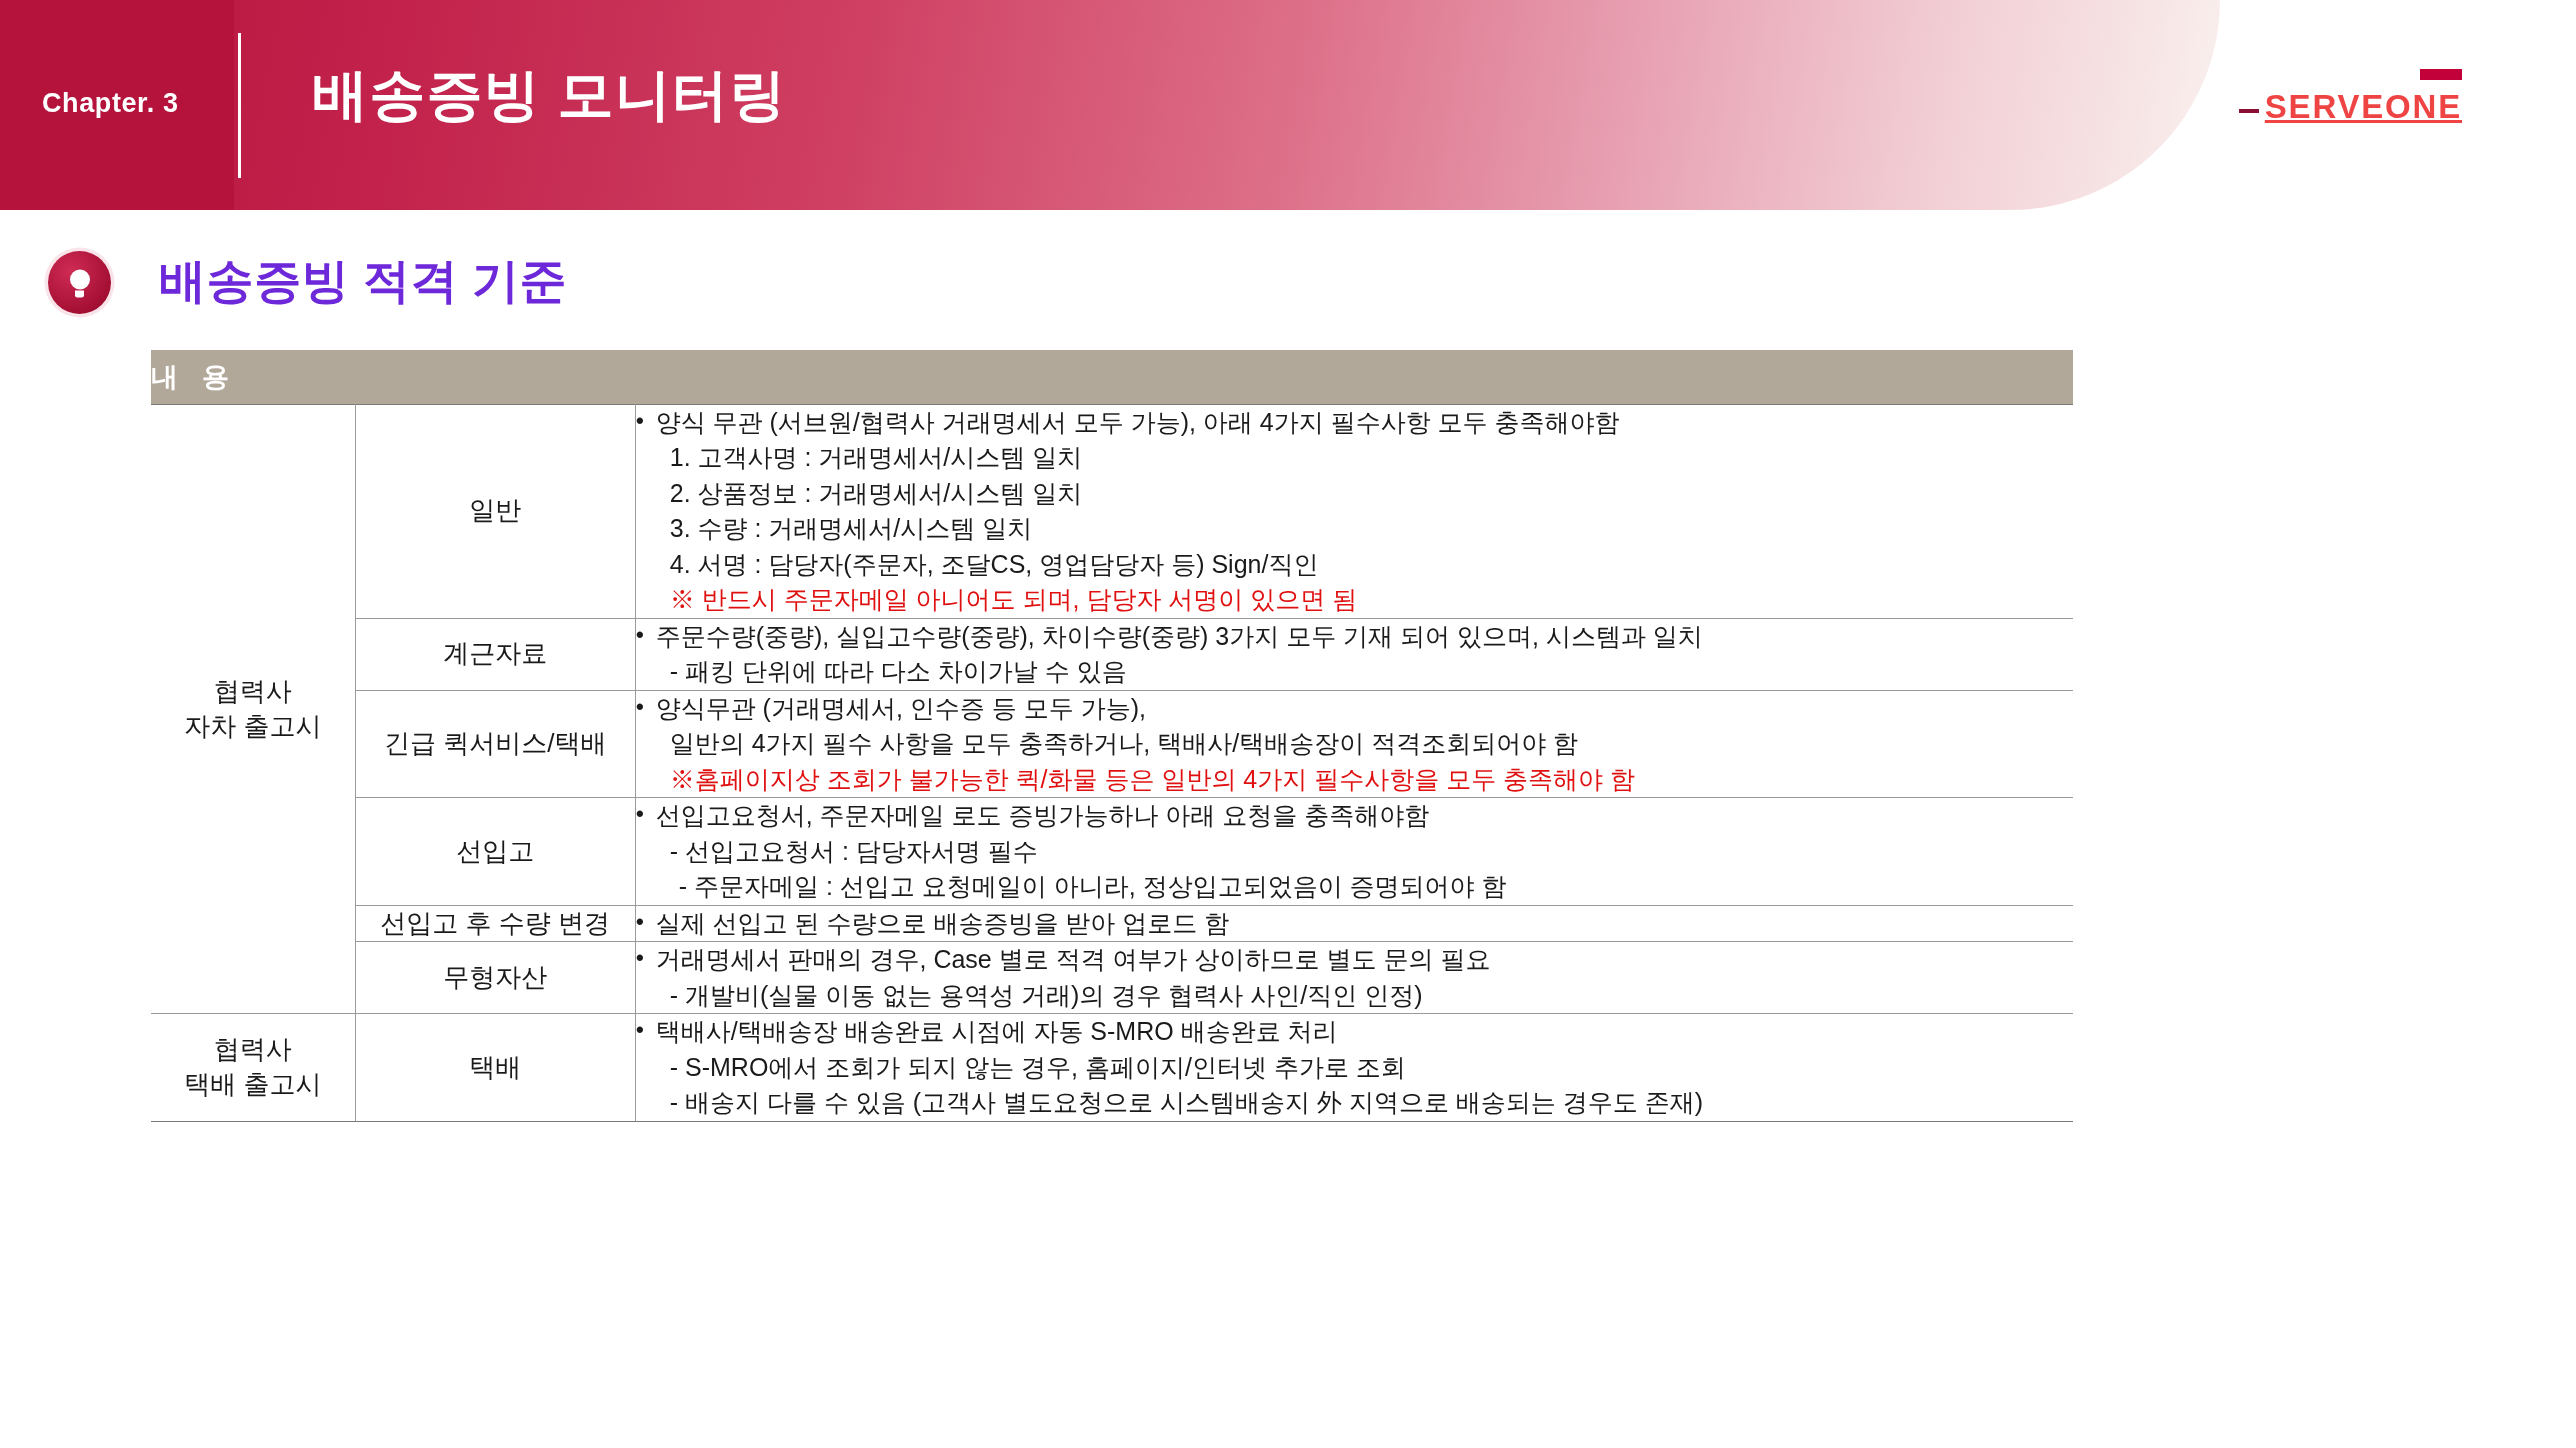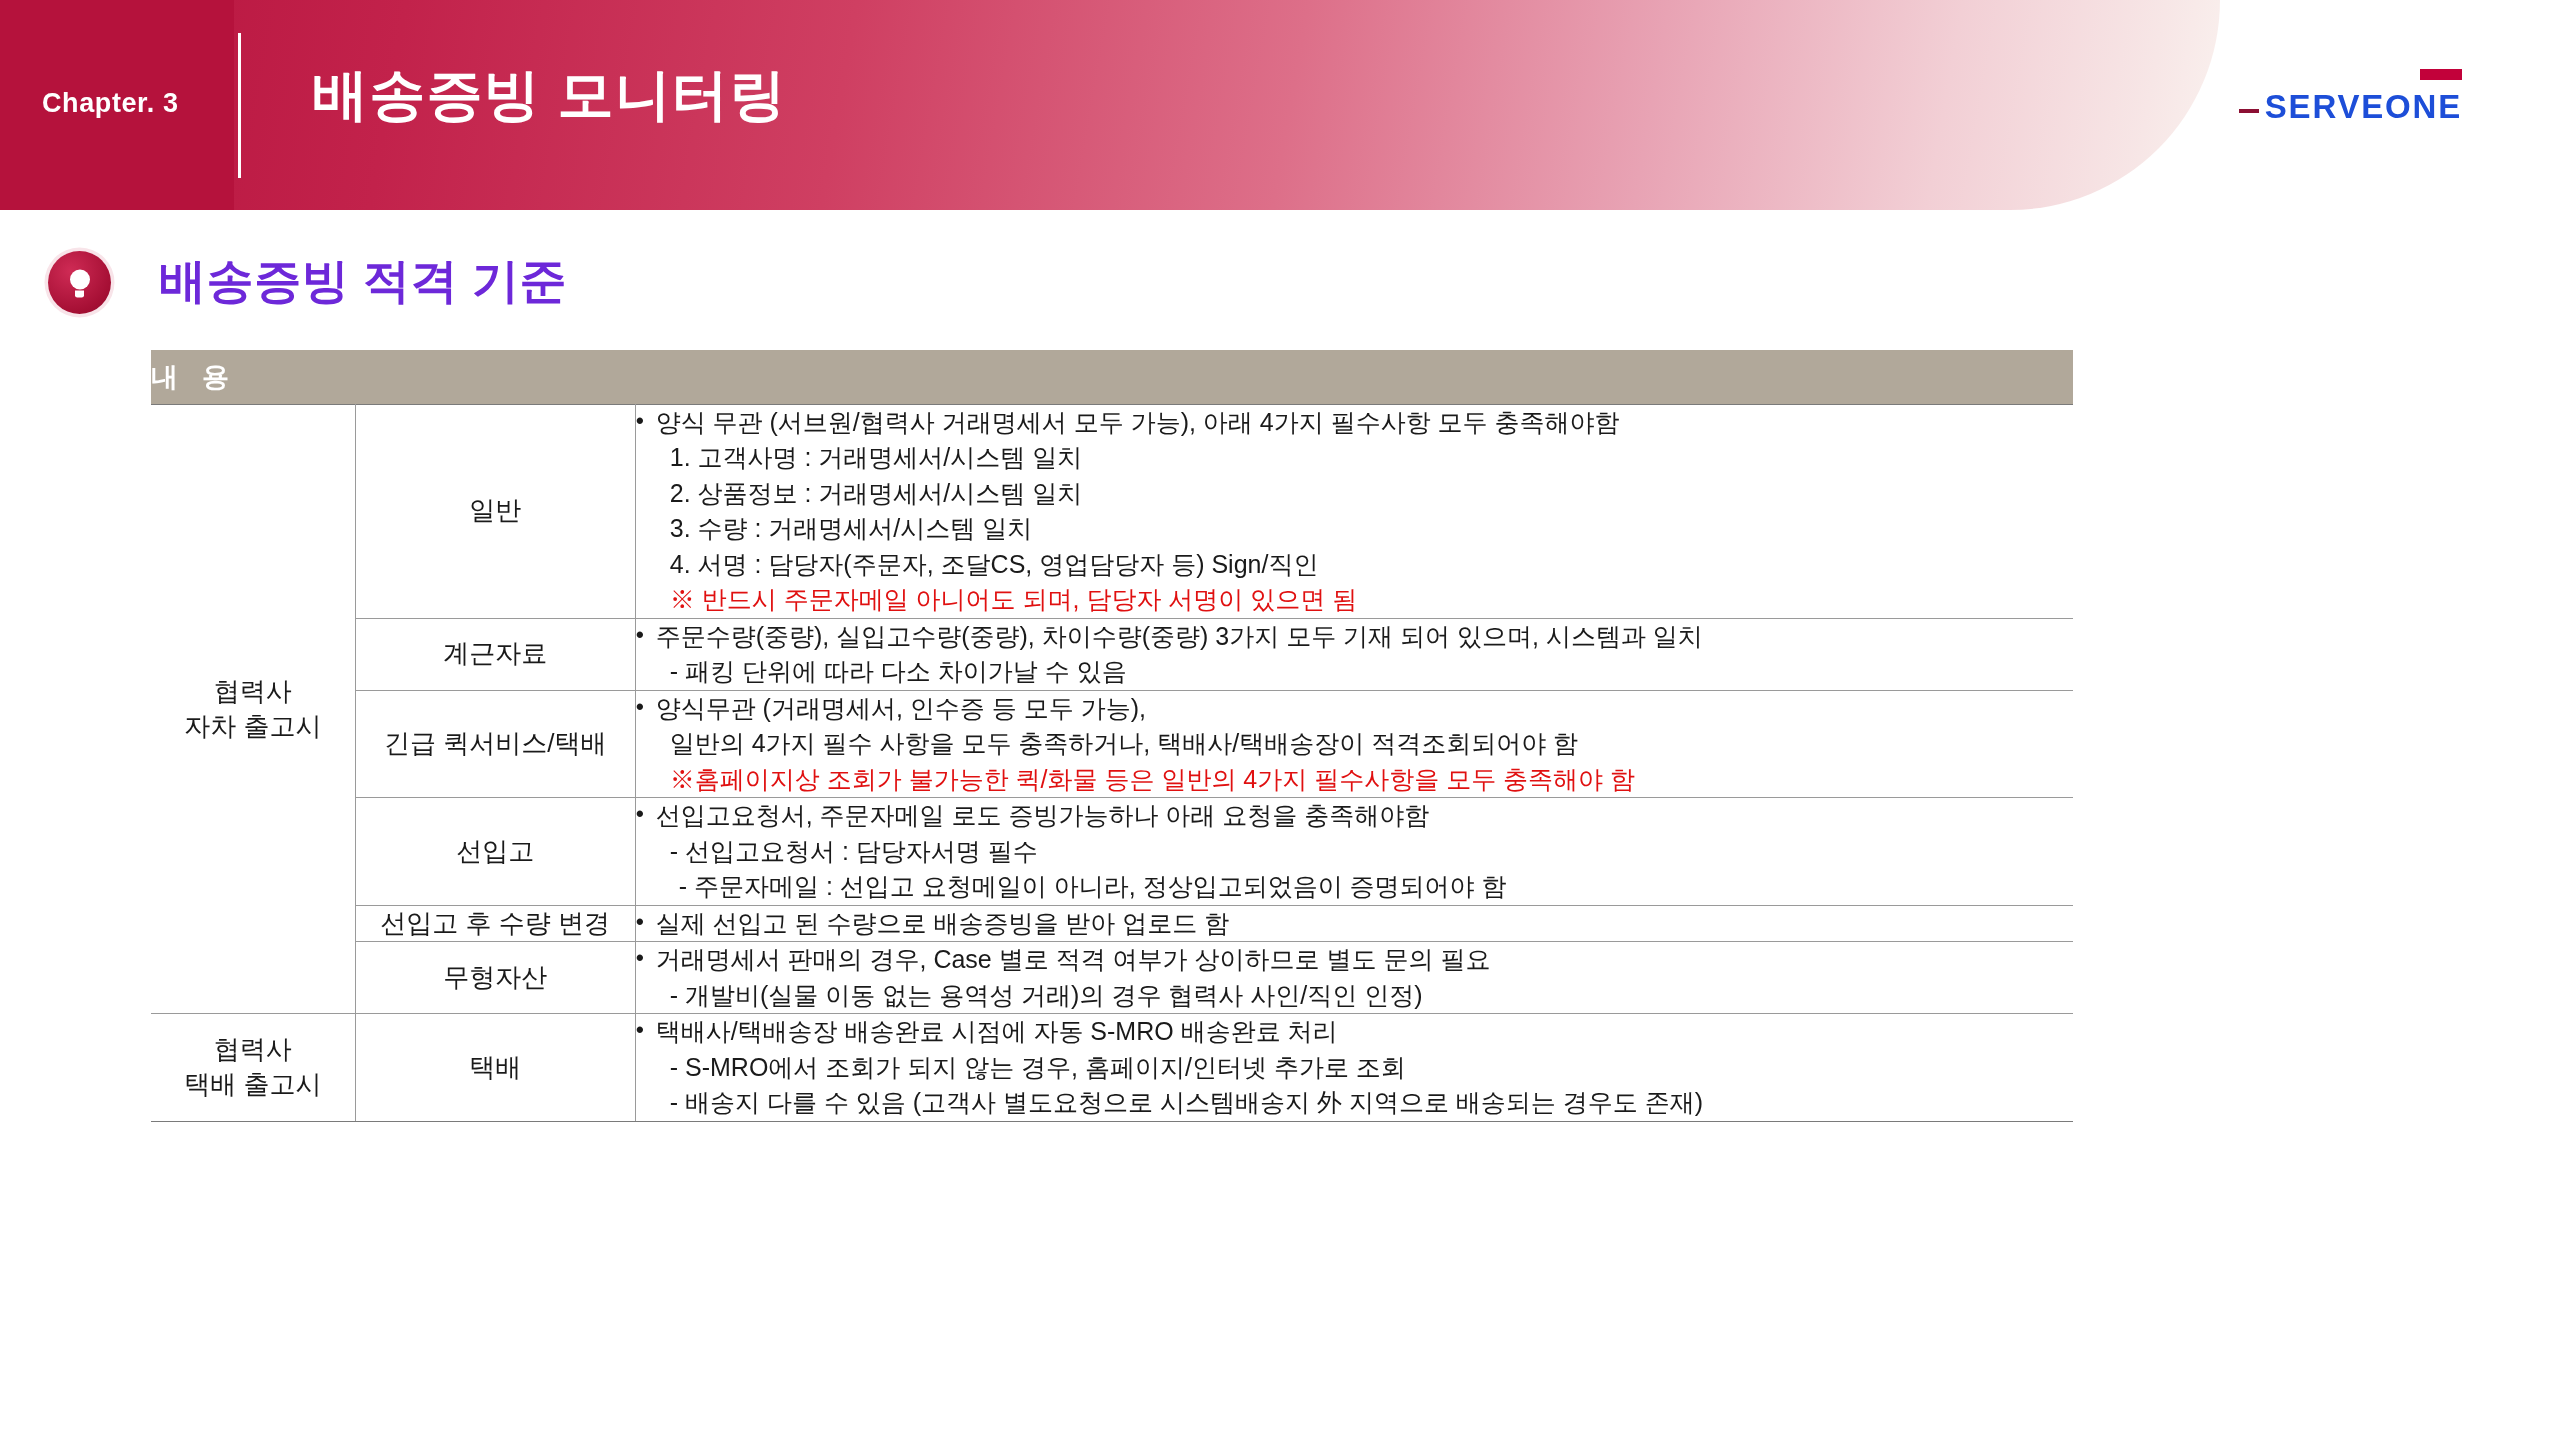--- a/index.html
+++ b/index.html
@@ -83,22 +83,23 @@
     width: 20px;
     height: 4.7px;
     background: #8c1034;
     margin-right: 5.8px;
     margin-top: 9.3px;
   }
   .logo-text {
     font-size: 33px;
     font-weight: bold;
     letter-spacing: 1.8px;
-    color: #1d4ed8;
+    color: #ef4444;
     white-space: nowrap;
+    text-decoration: underline;
   }
   .logo-mark {
     position: absolute;
     right: 114px;
     top: 69px;
     width: 42px;
     height: 10.5px;
     background: #c2013a;
   }
 

